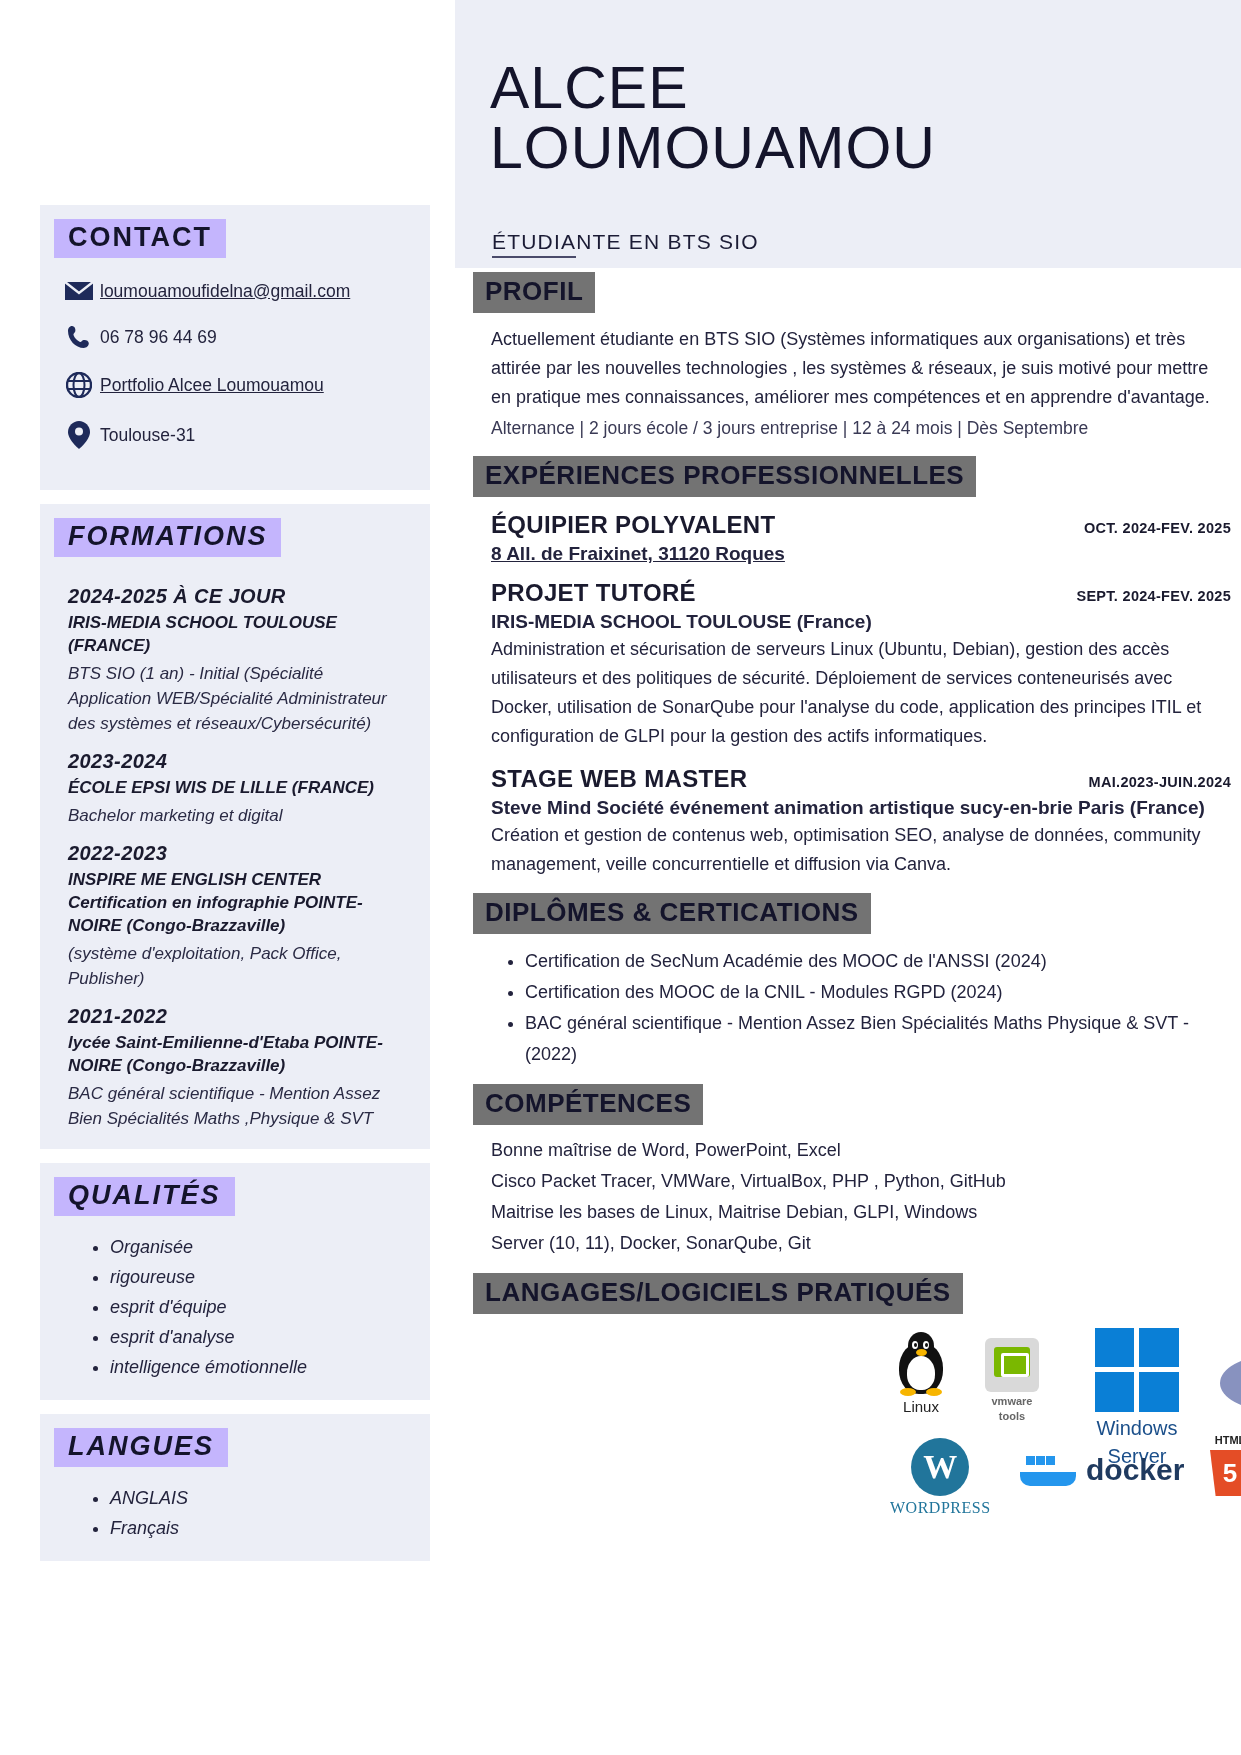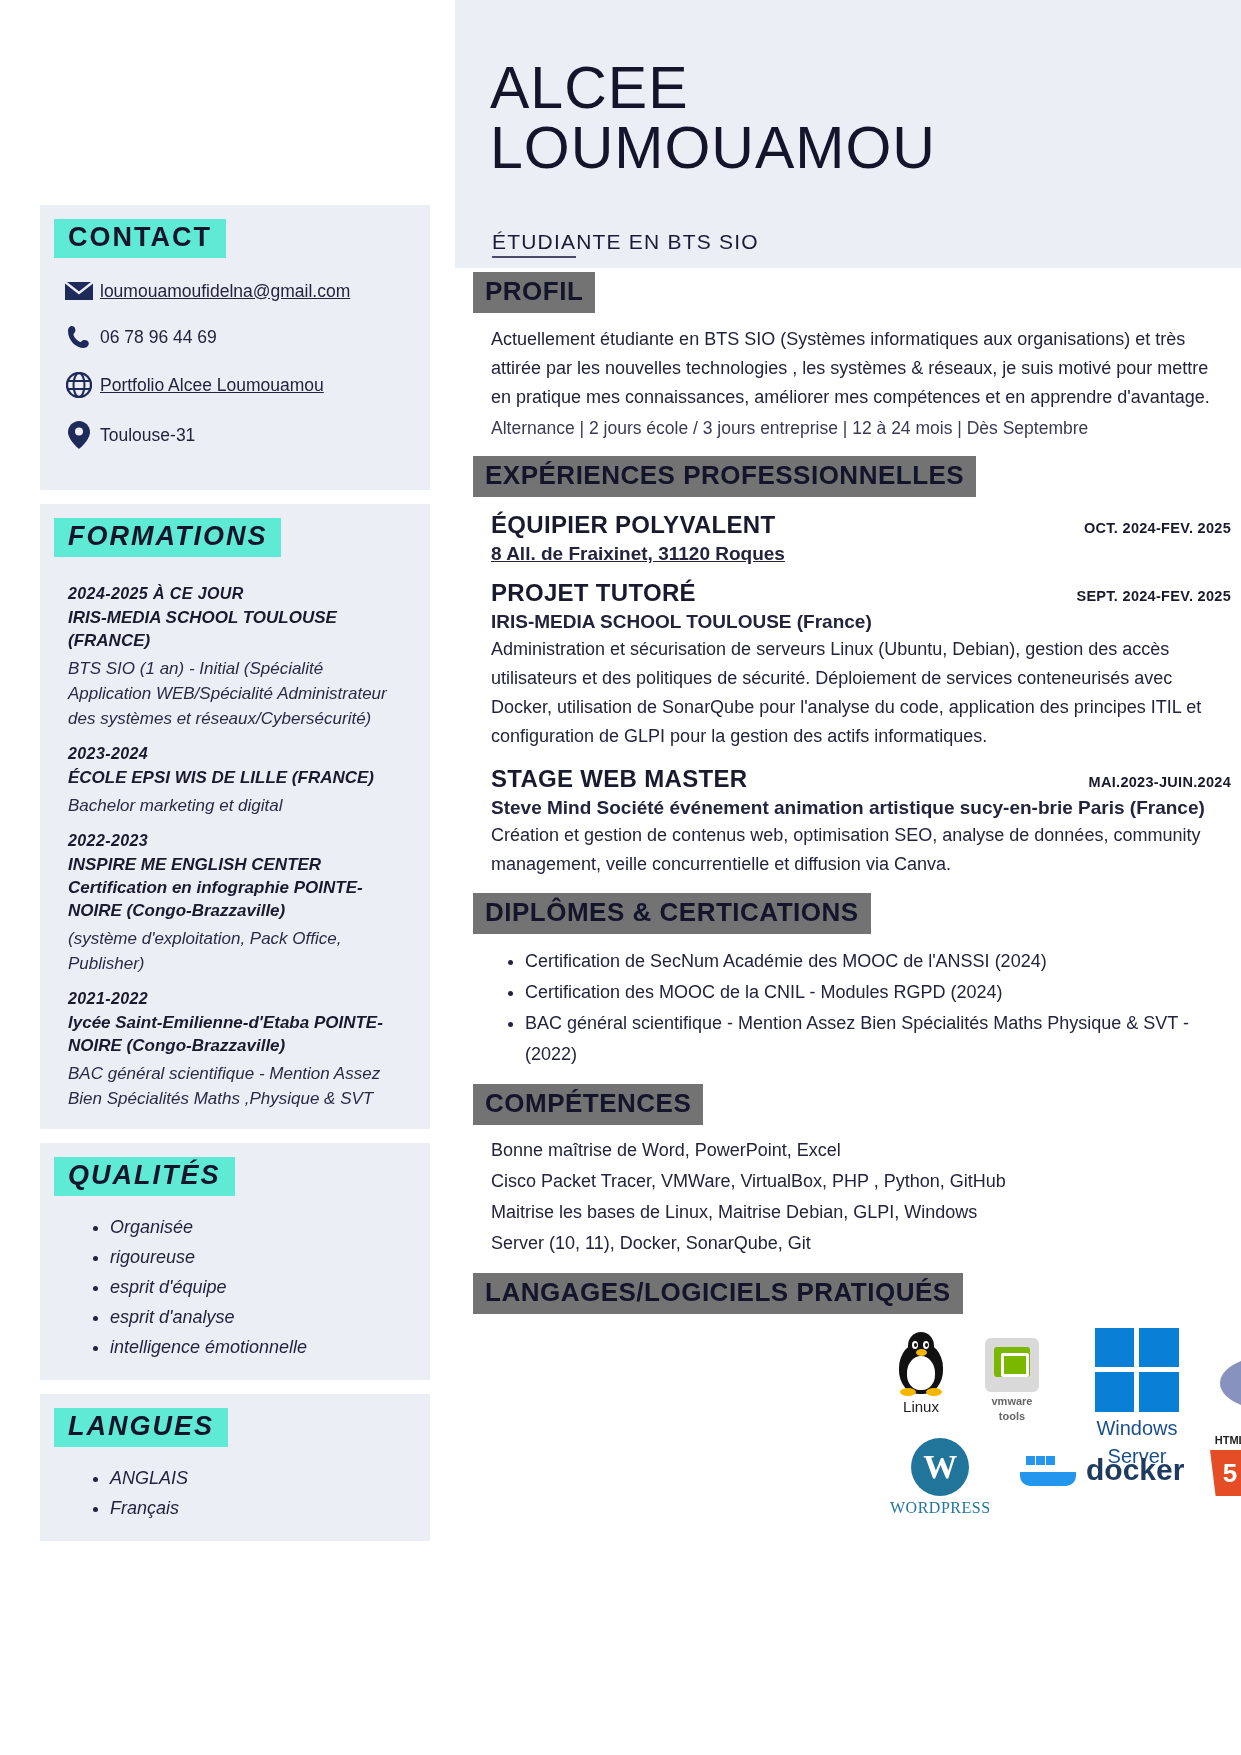--- a/index.html
+++ b/index.html
@@ -36,34 +36,34 @@
   }
 
   
   .left-col { position:absolute; left:40px; top:205px; width:390px; }
 
   .panel { background:#eceef6; width:390px; padding:14px 0 18px 0; }
   .panel + .panel { margin-top:14px;font-style:italic; }
 
   .sec-title {
     display:inline-block;
-    background:#5eead4;
+    background:#c4b5fd;
     font-size:27px; letter-spacing:2px; font-weight:600;
     color:#14142b; padding:3px 14px 5px 14px;
     margin-left:14px;
   }
 
   .contact-list { margin:22px 0 4px 0; padding:0 10px 0 18px; }
   .contact-row { display:flex; align-items:center; margin-bottom:23px; }
   .contact-ico { width:42px; flex:0 0 42px; display:flex; align-items:center; justify-content:center; color:#1e2a5a; }
   .contact-txt { font-size:17.5px; color:#23233d; }
   .contact-txt.link { text-decoration:underline; }
 
   .form-body { padding:14px 22px 0 28px; }
-  .f-date { font-size:16px; font-weight:700; letter-spacing:.4px; margin-top:14px; }
+  .f-date { font-size:20px; font-weight:700; letter-spacing:.4px; margin-top:14px; }
   .f-school { font-size:17px; font-weight:700; line-height:23px; margin-top:3px; }
   .f-desc { font-size:17px; line-height:25px; color:#2a2a44; margin-top:4px; }
 
   ul.bullets { margin:16px 0 0 0; padding-left:70px; }
   ul.bullets li { font-size:18px; line-height:30px; color:#23233d; }
 
   
   .right-col { position:absolute; left:455px; top:258px; width:786px; }
 
   .r-title {

